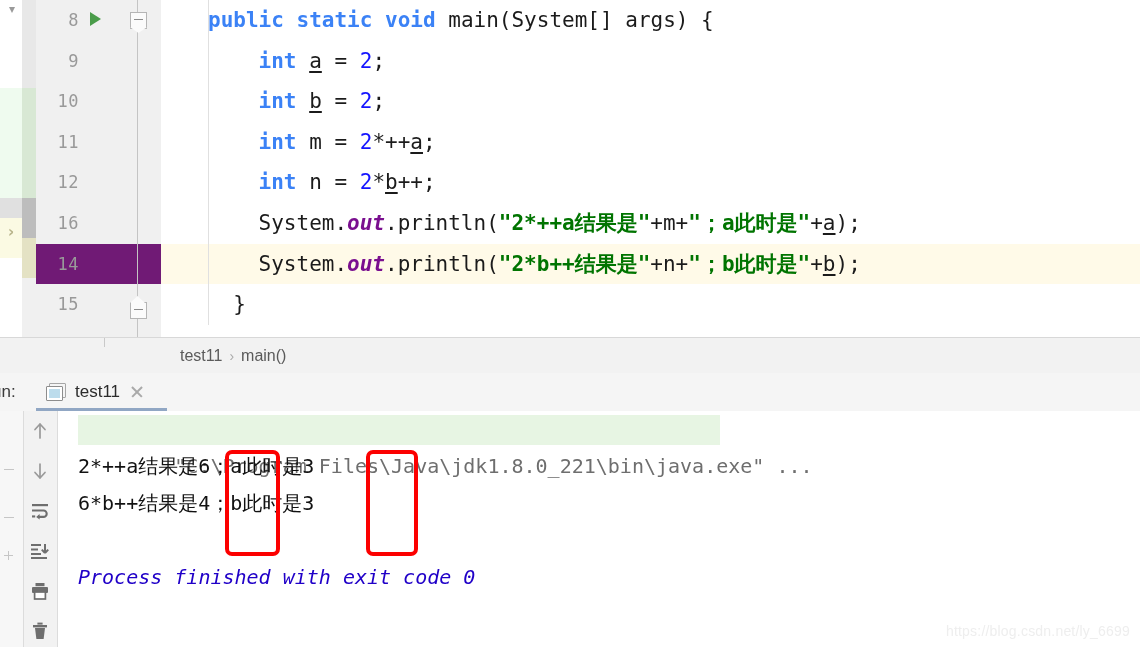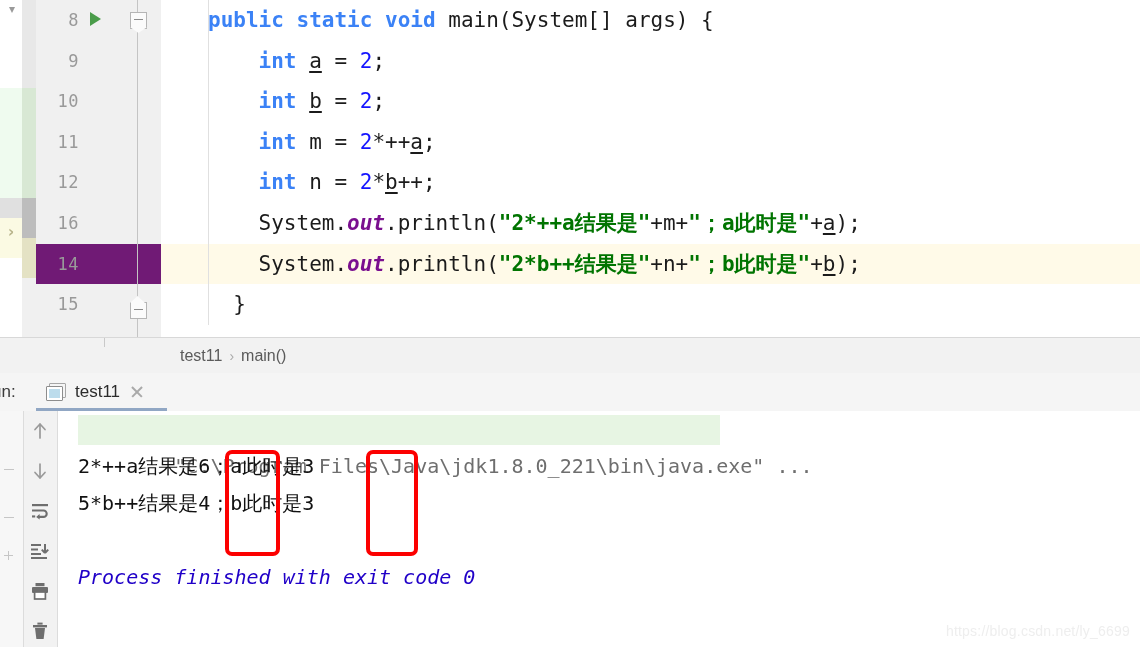--- a/index.html
+++ b/index.html
@@ -248,21 +248,21 @@
         </svg>
       </div>
     </div>
 
     <div class="console">
       <div class="cons-line cmdline">
         <span class="cmd-bg" id="cmdbg" style="width: 642.188px;"></span><span id="cmdtext">"C:\Program Files\Java\jdk1.8.0_221\bin\java.exe" ...</span>
       </div>
       <div id="console-lines">
           <div class="cons-line">2*++a结果是6；a此时是3</div>
-          <div class="cons-line">5*b++结果是4；b此时是3</div>
+          <div class="cons-line">6*b++结果是4；b此时是3</div>
           <div class="cons-line"></div>
           <div class="cons-line proc">Process finished with exit code 0</div>
         </div>
     </div>
   </div>
 
   <div id="annotations">
       <div class="anno" style="left: 225px; top: 450px; width: 47px; height: 98px; border-color: rgb(252, 0, 0);"></div>
       <div class="anno" style="left: 366px; top: 450px; width: 44px; height: 98px; border-color: rgb(252, 0, 0);"></div>
     </div>

